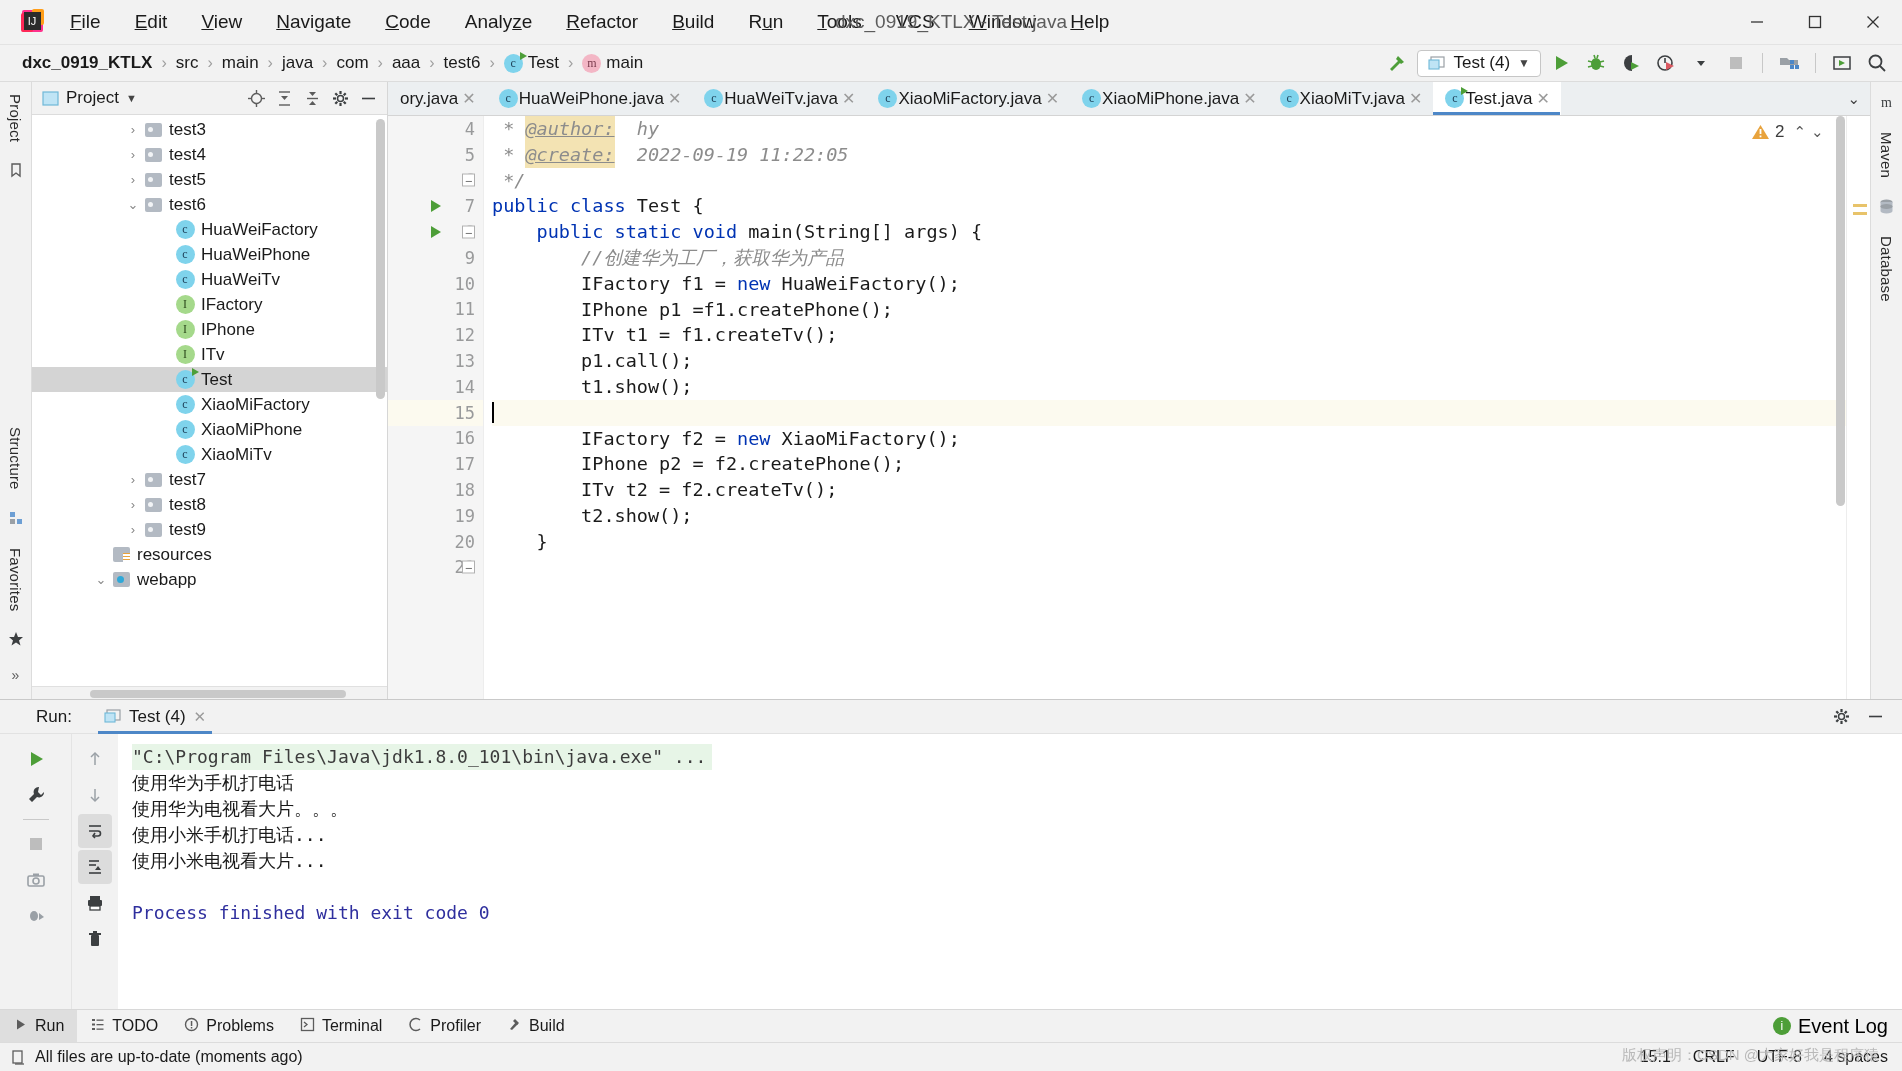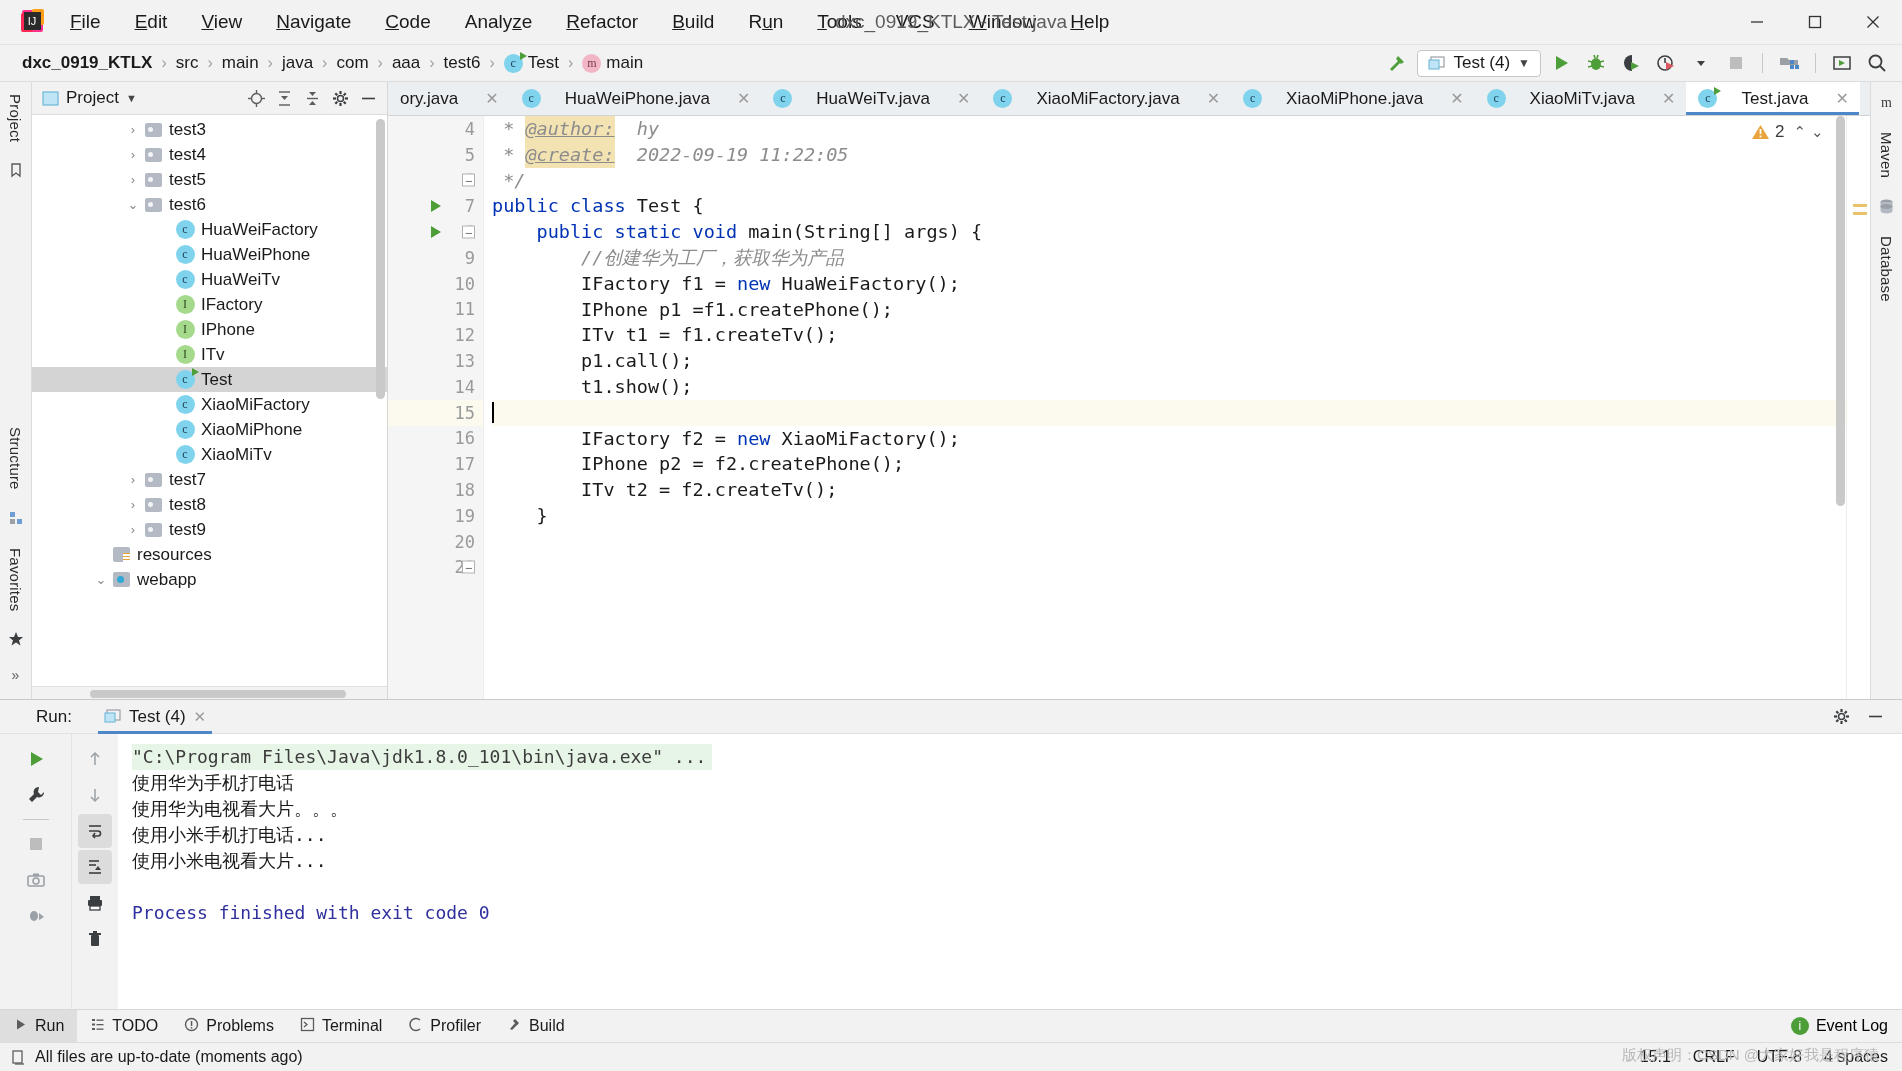--- a/index.html
+++ b/index.html
@@ -196,21 +196,21 @@
     background: #fff;
   }
   .tabstrip {
     height: 34px; min-height: 34px;
     background: #eceff1;
     display: flex; align-items: stretch;
     border-bottom: 1px solid #d4d4d4;
     overflow: hidden;
   }
   .etab {
-    display: flex; align-items: center; gap: 24px;
+    display: flex; align-items: center; gap: 1px;
     padding: 0 10px 0 12px;
     font-size: 17px; color: #1a1a1a;
     background: #eceff1; white-space: nowrap;
     border-right: 1px solid transparent;
     position: relative;
   }
   .etab.active { background: #fff; }
   .etab.active:after {
     content: ''; position: absolute; left: 0; right: 0; bottom: 0;
     height: 3px; background: #4d87c7;
@@ -869,20 +869,21 @@
             <div class="cline"><span class="pl">        </span><span class="cm">//创建华为工厂，获取华为产品</span></div>
             <div class="cline"><span class="pl">        IFactory f1 = </span><span class="k">new </span><span class="pl">HuaWeiFactory();</span></div>
             <div class="cline"><span class="pl">        IPhone p1 =f1.createPhone();</span></div>
             <div class="cline"><span class="pl">        ITv t1 = f1.createTv();</span></div>
             <div class="cline"><span class="pl">        p1.call();</span></div>
             <div class="cline"><span class="pl">        t1.show();</span></div>
             <div class="cline cur"><span class="caret"></span></div>
             <div class="cline"><span class="pl">        IFactory f2 = </span><span class="k">new </span><span class="pl">XiaoMiFactory();</span></div>
             <div class="cline"><span class="pl">        IPhone p2 = f2.createPhone();</span></div>
             <div class="cline"><span class="pl">        ITv t2 = f2.createTv();</span></div>
+            <div class="cline"><span class="pl">        t2.show();</span></div>
             <div class="cline"><span class="pl">    }</span></div>
             <div class="code-scroll-v"></div>
         </div>
         <div class="stripe">
           <div class="warn-count">
             <svg width="19" height="18" viewBox="0 0 19 18">
                 <path d="M9.5 2 L18 16 L1 16 Z" fill="#e8a33d"></path>
                 <rect x="8.6" y="6" width="1.8" height="5" fill="#fff"></rect>
                 <rect x="8.6" y="12.5" width="1.8" height="1.8" fill="#fff"></rect>
               </svg>
@@ -1070,21 +1071,21 @@
       </div>
       <div class="bb-item">
         <span><svg width="15" height="15" viewBox="0 0 15 15">
             <path d="M3 12 L9 5 L11 7 L5 13 Z" fill="#5c5c5c"></path>
             <path d="M8 2 L12 6 L10 8 L6 4 Z" fill="#5c5c5c"></path>
           </svg></span>
         <span>Build</span>
       </div>
       <div class="bb-right">
       <span class="evt-badge">i</span>
-      <span style="font-size:16px;margin-left:7px">Event Log</span>
+      <span style="font-size:20px;margin-left:7px">Event Log</span>
     </div>
   </div>
 
   <div class="statusbar">
     <div class="sb-left">
       <svg width="17" height="17" viewBox="0 0 17 17">
           <rect x="3" y="2" width="9" height="12" fill="none" stroke="#5c5c5c" stroke-width="1.3"></rect>
           <line x1="5" y1="15" x2="14" y2="15" stroke="#5c5c5c" stroke-width="1.3"></line>
         </svg>
       <span>All files are up-to-date (moments ago)</span>

